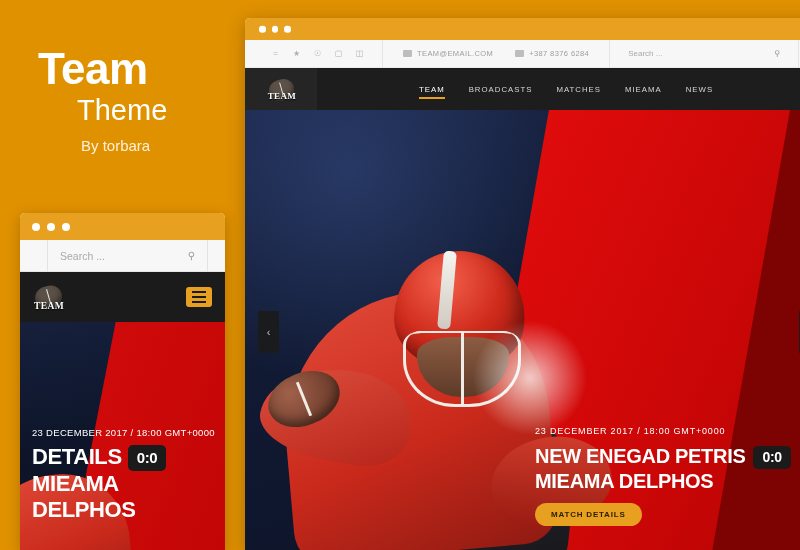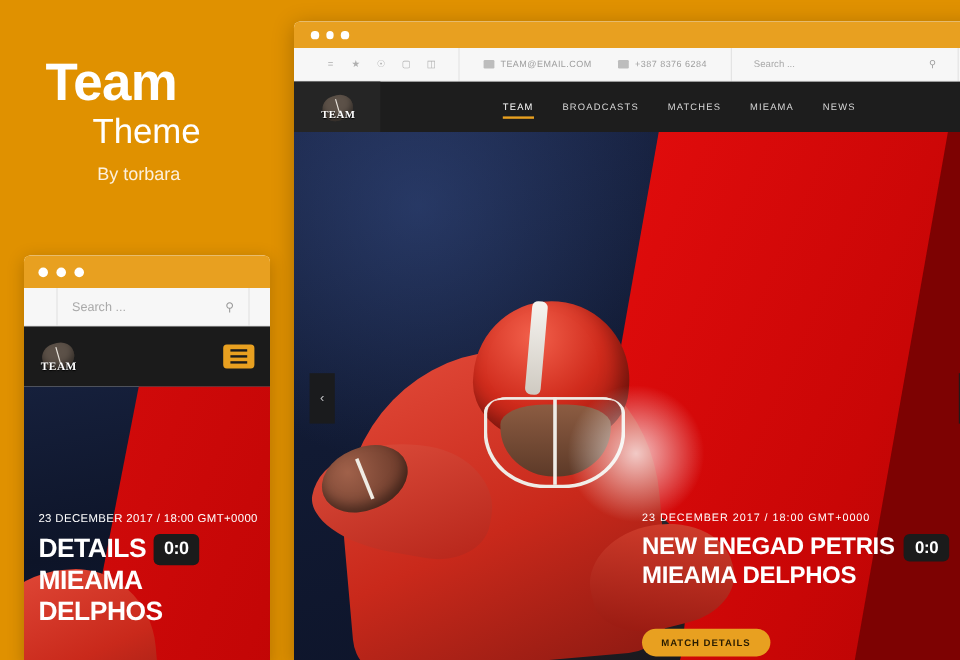--- a/index.html
+++ b/index.html
@@ -240,21 +240,21 @@
   #slider-next { right:0px; }
 
   #hero-caption { position:absolute; left:290px; top:316px; z-index:7; width:290px; }
   #hero-date { font-size:9px; color:#ffffff; letter-spacing:0.8px; font-weight:500; margin-bottom:8px; }
   .hero-line { font-size:20px; font-weight:bold; color:#ffffff; letter-spacing:-0.3px; line-height:1.22; white-space:nowrap;}
   #hero-score {
     display:inline-block; background:#1b1b1b; color:#fff; font-size:14px; font-weight:bold;
     border-radius:5px; padding:3px 9px; margin-left:8px; vertical-align:middle;
   }
   #match-details-button {
-    display:inline-block; margin-top:31px; background:#E8A020; color:#2a1d00;
+    display:inline-block; margin-top:9px; background:#E8A020; color:#2a1d00;
     font-size:8px; font-weight:bold; letter-spacing:0.8px;
     padding:7px 16px; border-radius:13px;
   }
 </style>
 </head>
 <body>
 
 <div id="promo-panel">
   <div id="promo-title">Team</div>
   <div id="promo-subtitle">Theme</div>

